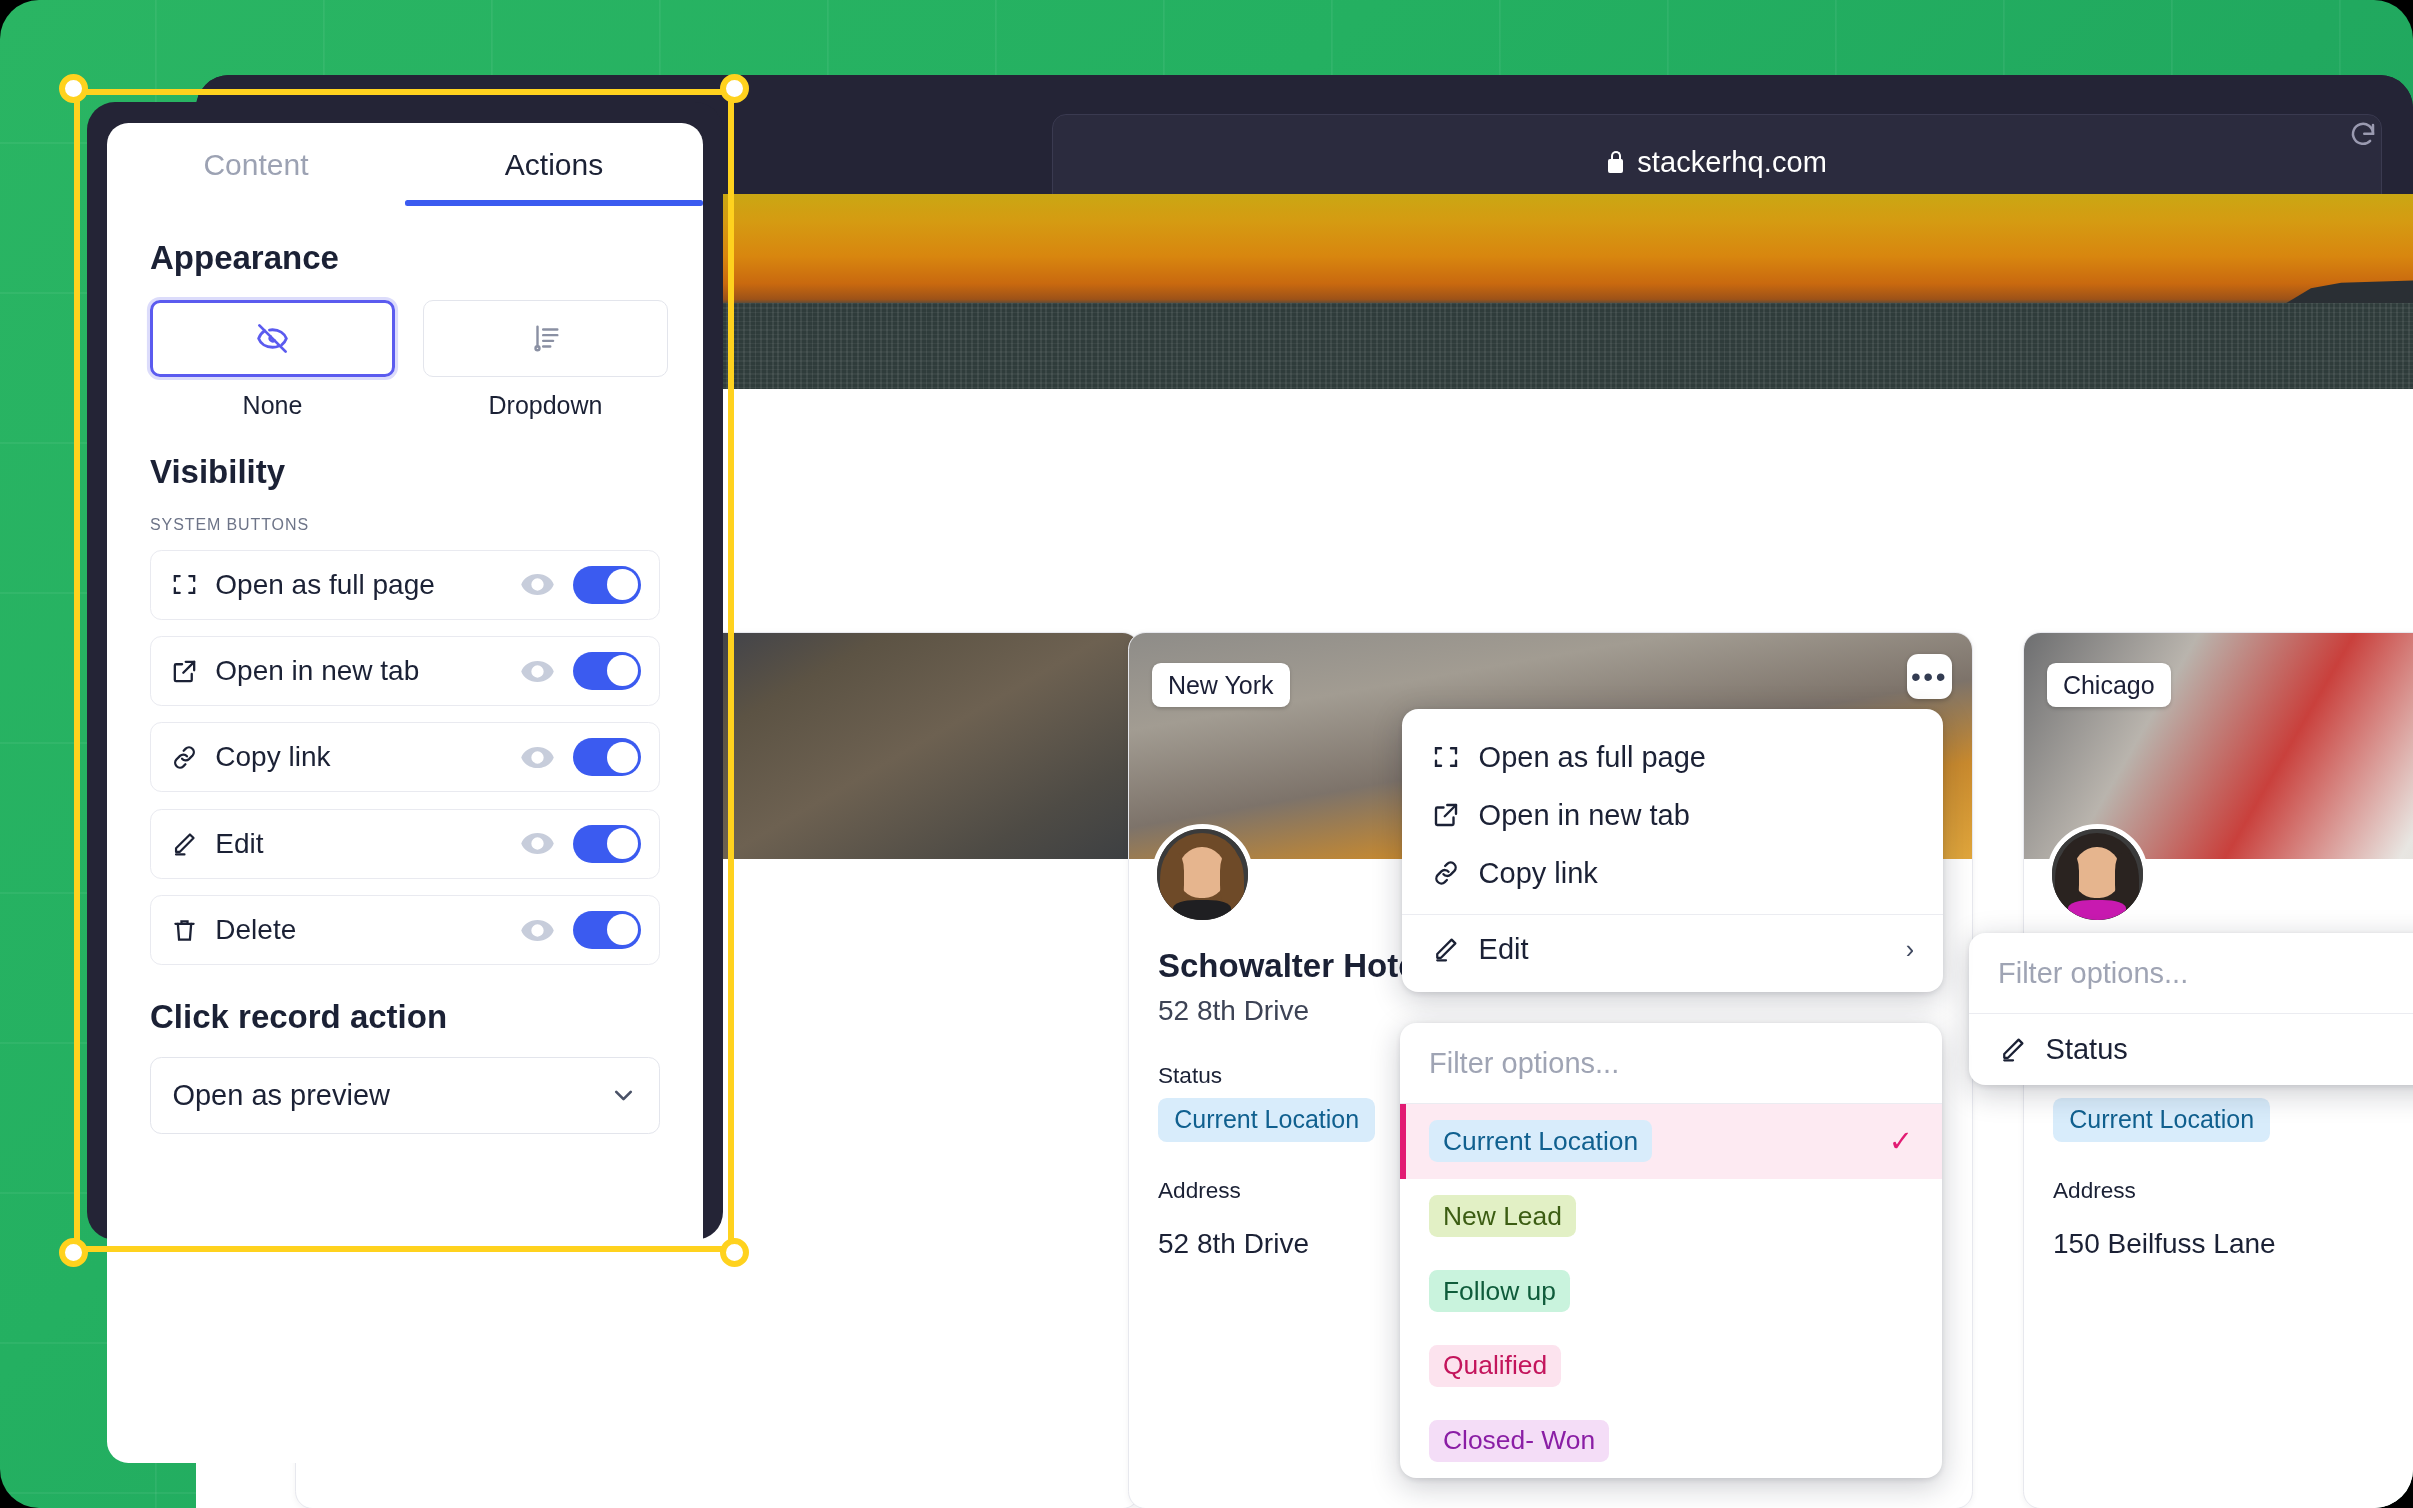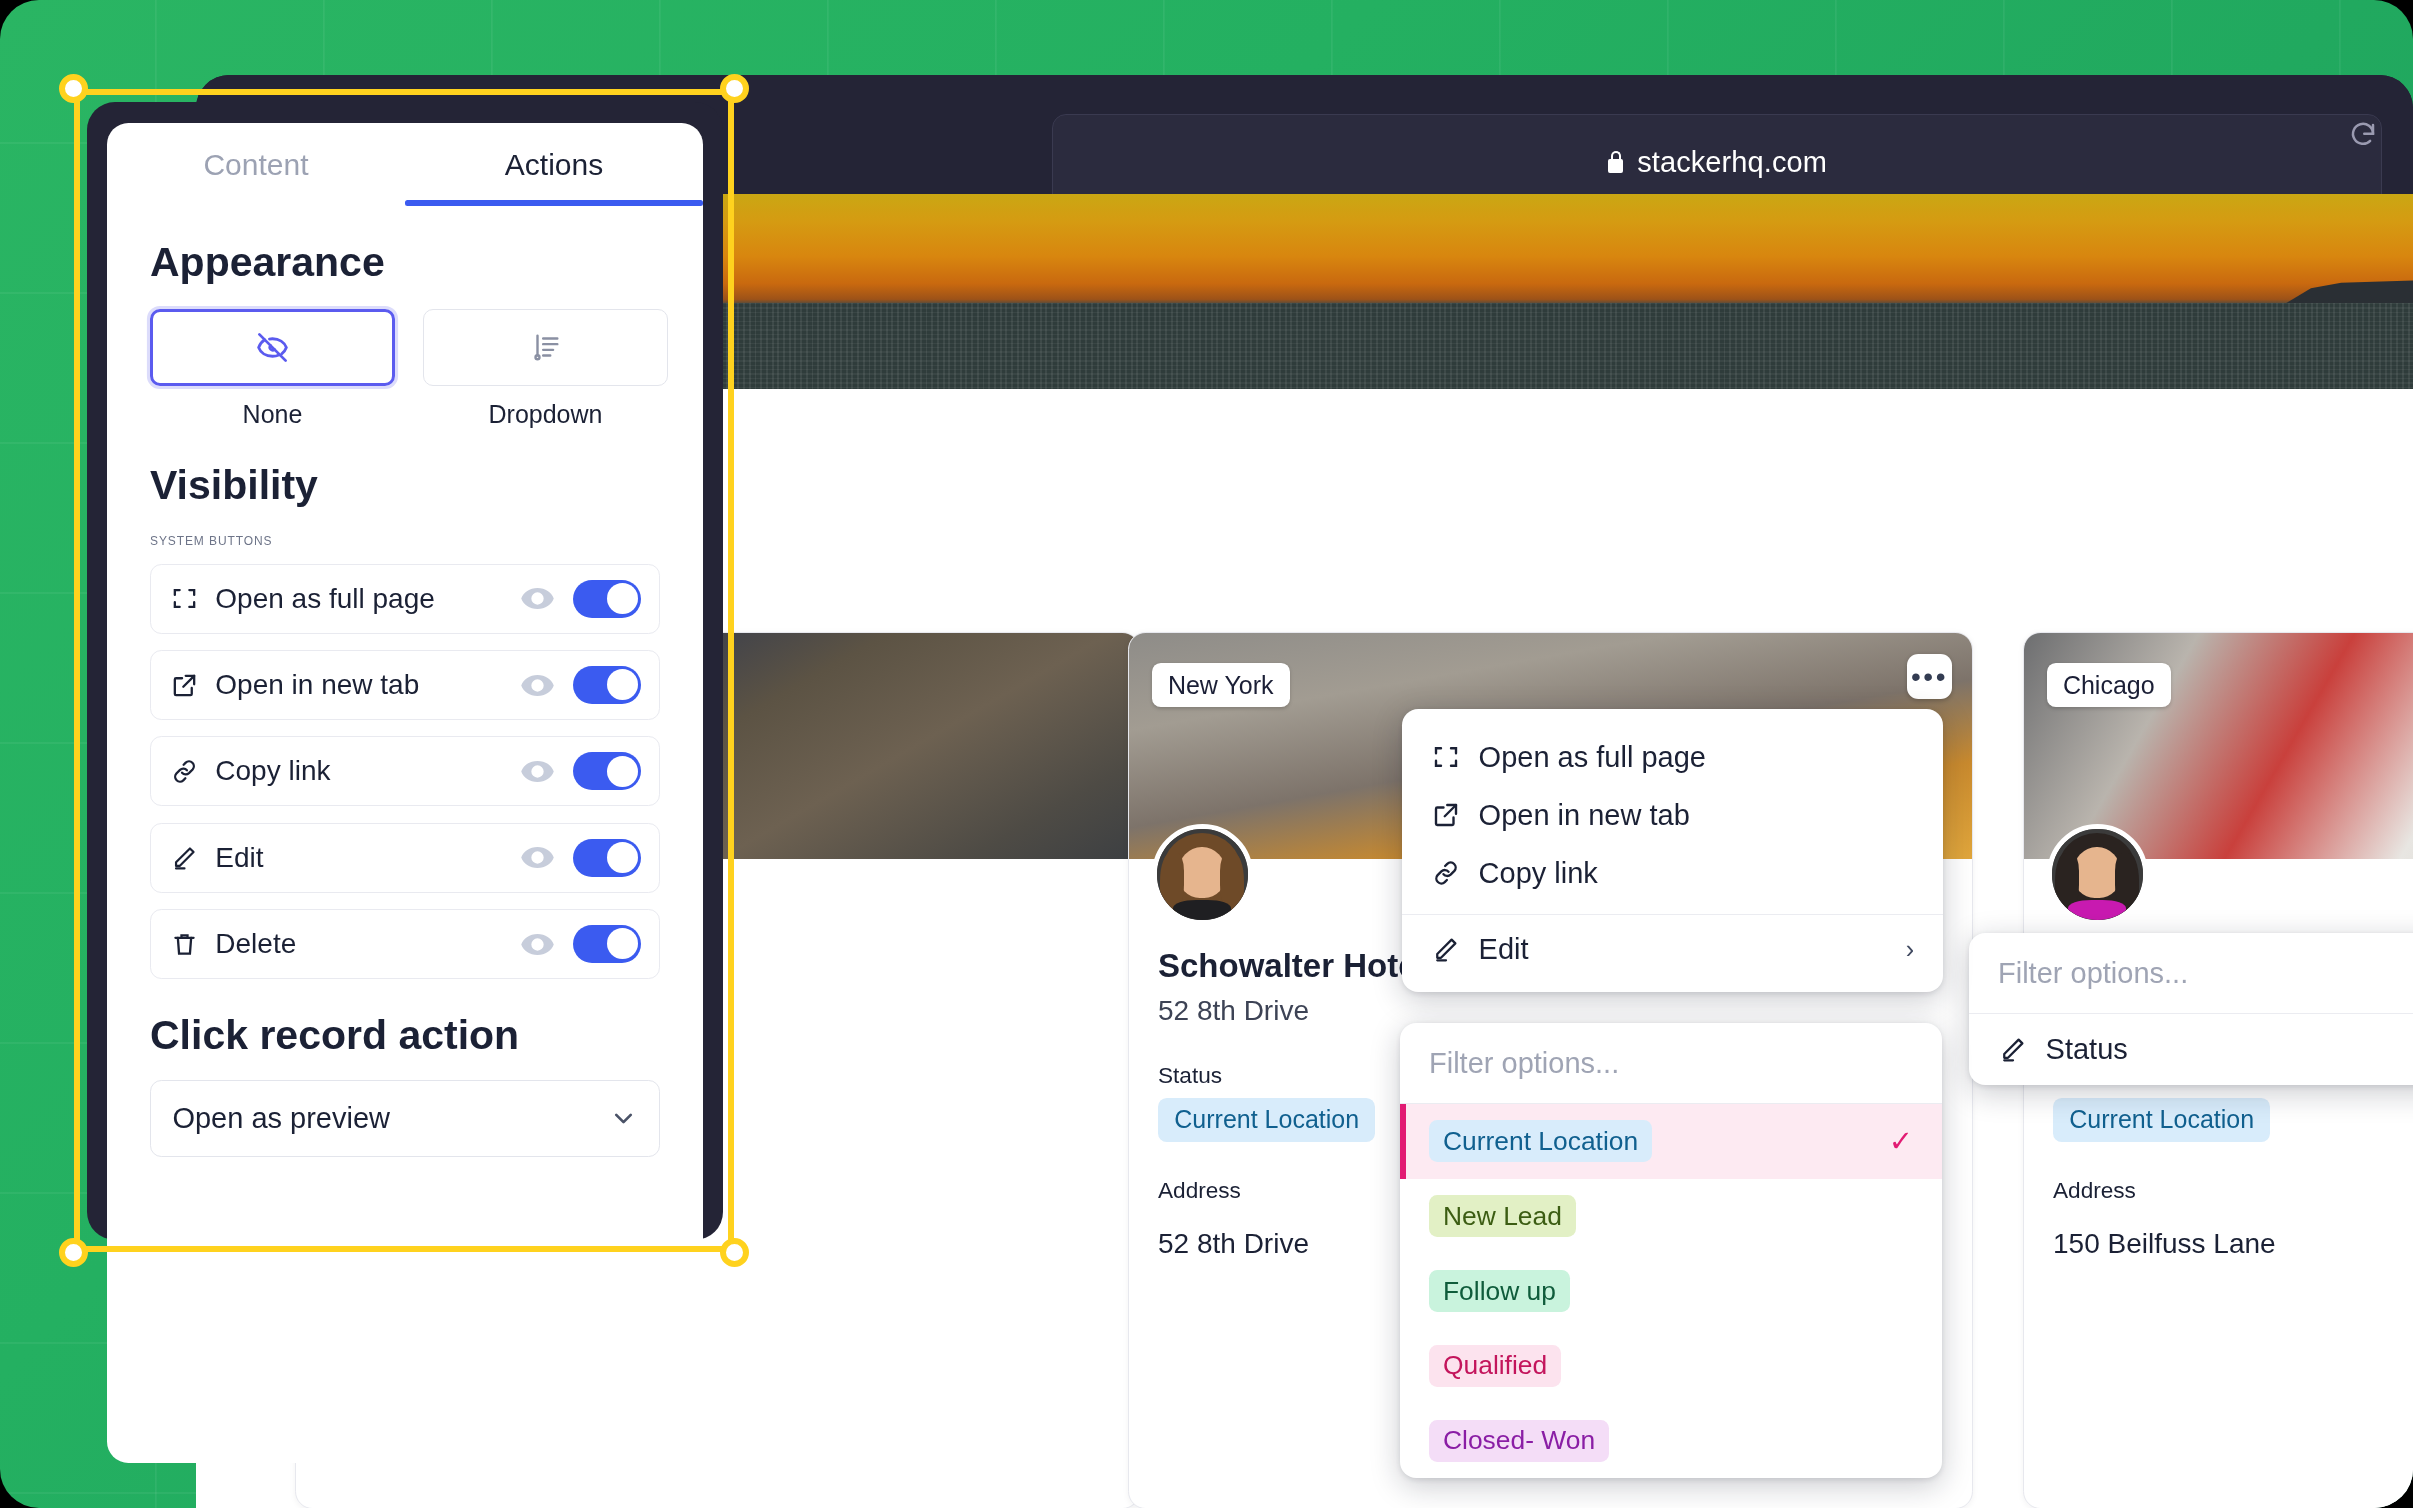--- a/index.html
+++ b/index.html
@@ -220,33 +220,33 @@
   #tabs{ display:flex; height:83px; }
   .tab{
     flex:1; display:flex; align-items:center; justify-content:center;
     font-size:30px; color:#9ca2b3; position:relative;
   }
   .tab.active{ color:#1b2135; }
   .tab.active::after{
     content:""; position:absolute; left:0; right:0; bottom:0; height:5.7px;
     background:#3b5bf0; border-radius:2.5px;
   }
-  .sec-title{ font-size:41px; font-weight:700; color:#1b2135; margin:33px 0 0 43px; }
+  .sec-title{ font-size:33px; font-weight:700; color:#1b2135; margin:33px 0 0 43px; }
   #appearance-opts{ display:flex; gap:28px; margin:22.6px 0 0 43px; }
   .appear-opt{ width:245px; }
   .appear-box{
     height:77px; border-radius:10px; border:1.9px solid #e3e5ec;
     display:flex; align-items:center; justify-content:center;
   }
   .appear-opt.active .appear-box{
     border:3.1px solid #5b5bef; box-shadow:0 0 0 3.1px #dcdcfb;
   }
   .appear-label{ text-align:center; font-size:25px; color:#1b2135; margin-top:14px; }
   .sysbuttons-label{
-    font-size:12px; letter-spacing:0.9px; color:#6d7governed; color:#6d7488; margin:25px 0 0 43px;
+    font-size:16px; letter-spacing:0.9px; color:#6d7governed; color:#6d7488; margin:25px 0 0 43px;
   }
   .sysrow{
     margin:16.3px 43px 0 43px; height:70px;
     border:1.9px solid #e9eaf0; border-radius:11.3px;
     display:flex; align-items:center; padding:0 17.6px 0 19px; gap:16.3px;
   }
   .sysrow .lbl{ font-size:28px; color:#1b2135; }
   .sysrow .eye{ margin-left:auto; width:39px; height:39px; color:#c7cddb; }
   .toggle{
     width:68px; height:38px; border-radius:21.4px; background:#3b5bf0;

